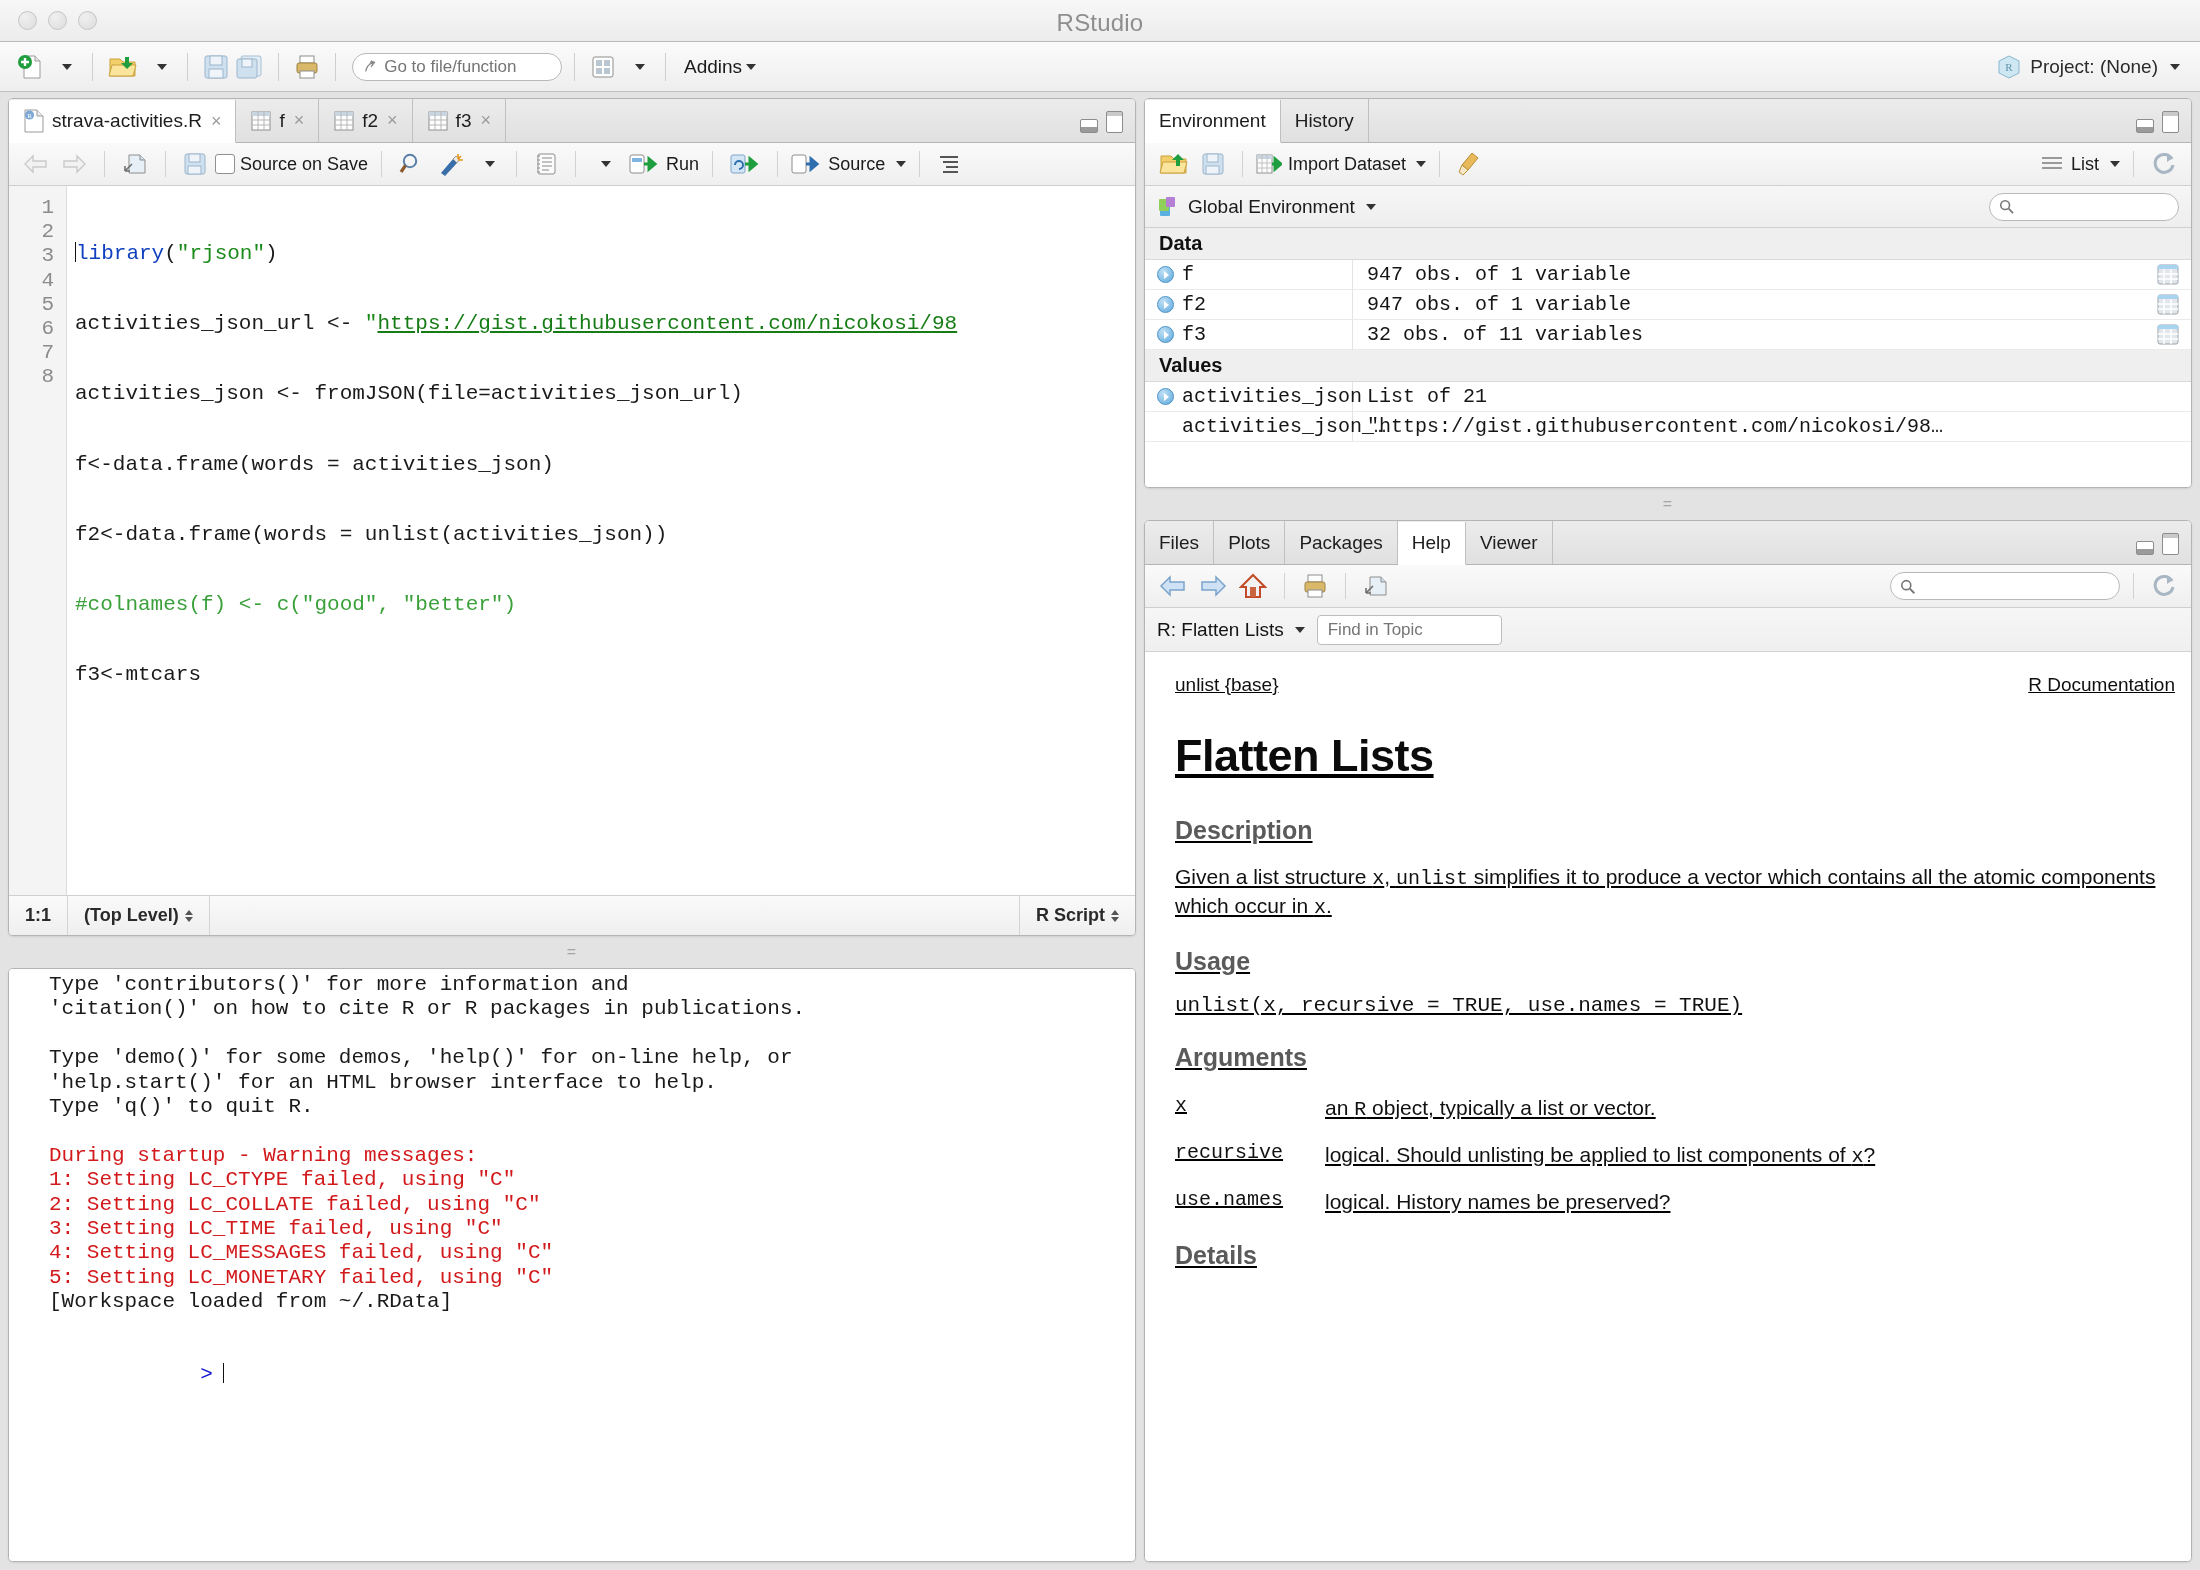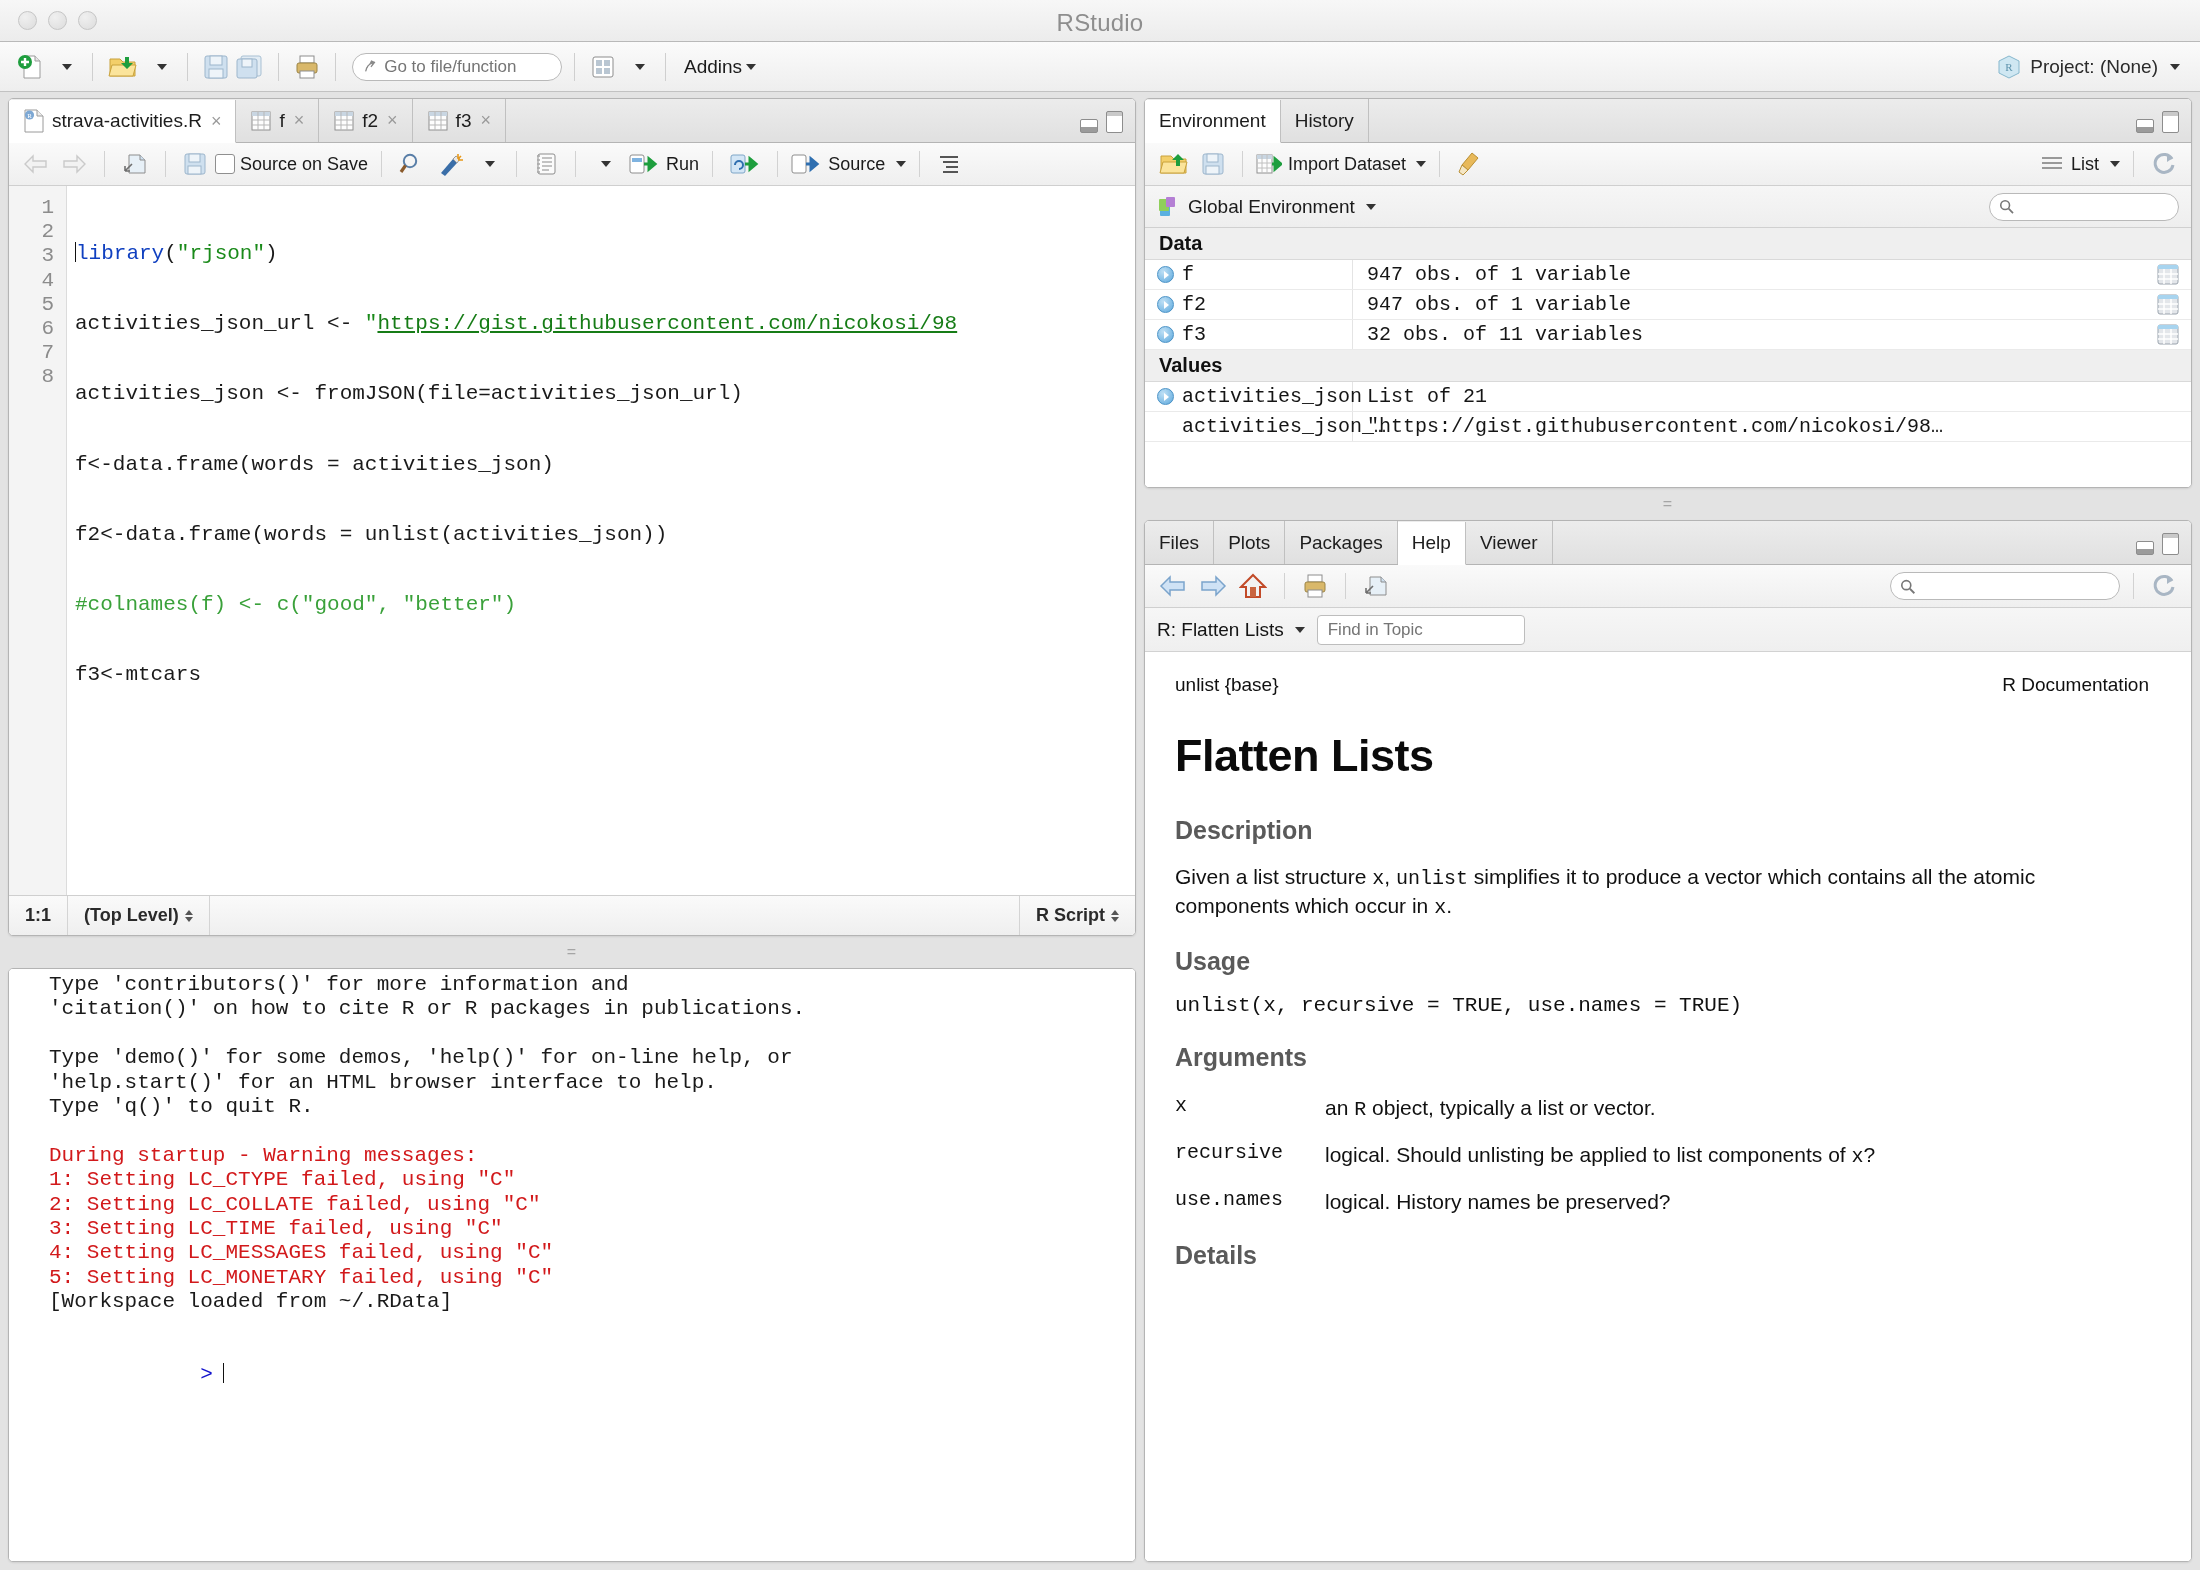--- a/index.html
+++ b/index.html
@@ -165,27 +165,27 @@
                      border-bottom: 4px solid transparent; }
   .expander.blank { background: none; border: 0; }
 
   
   .helpbar2 { height: 44px; flex: 0 0 44px; display: flex; align-items: center;
               padding: 0 12px; gap: 12px;
               background: linear-gradient(#f6f6f6, #efefef);
               border-bottom: 1px solid #d2d2d2; }
   .helpbar2 .topic { font-size: 19px; color: #141414; display: flex;
                      align-items: center; gap: 7px; }
-  .findbox { width: 208px; height: 30px; border: 1px solid #bdbdbd; border-radius: 4px;
+  .findbox { width: 185px; height: 30px; border: 1px solid #bdbdbd; border-radius: 4px;
              background: #fff; display: flex; align-items: center; padding: 0 10px; justify-content: center; }
   .findbox input { border: 0; outline: 0; width: 100%; font-size: 17px; color: #9a9a9a;
                    background: transparent; font-family: "Liberation Sans", sans-serif; }
 
-  .help-body { flex: 1; overflow: hidden; background: #fff; padding: 22px 42px 0 30px;
-               position: relative; }
+  .help-body { flex: 1; overflow: hidden; background: #fff; padding: 22px 16px 0 30px;
+               position: relative; text-decoration: underline; }
   .help-meta { display: flex; justify-content: space-between; font-size: 19px;
                color: #101010; margin-bottom: 34px; }
   .help-h1 { font-size: 45px; font-weight: bold; color: #0b0b0b; margin-bottom: 34px;
              letter-spacing: -.5px; }
   .help-h2 { font-size: 25px; font-weight: bold; color: #5a5a5a; margin: 26px 0 18px; }
   .help-p { font-size: 21px; color: #111; line-height: 1.35; }
   .mono { font-family: "Liberation Mono", monospace; font-size: 20px; }
   .help-usage { font-family: "Liberation Mono", monospace; font-size: 21px;
                 color: #111; margin: 6px 0 4px; }
   .arg-row { display: flex; margin-bottom: 18px; }

